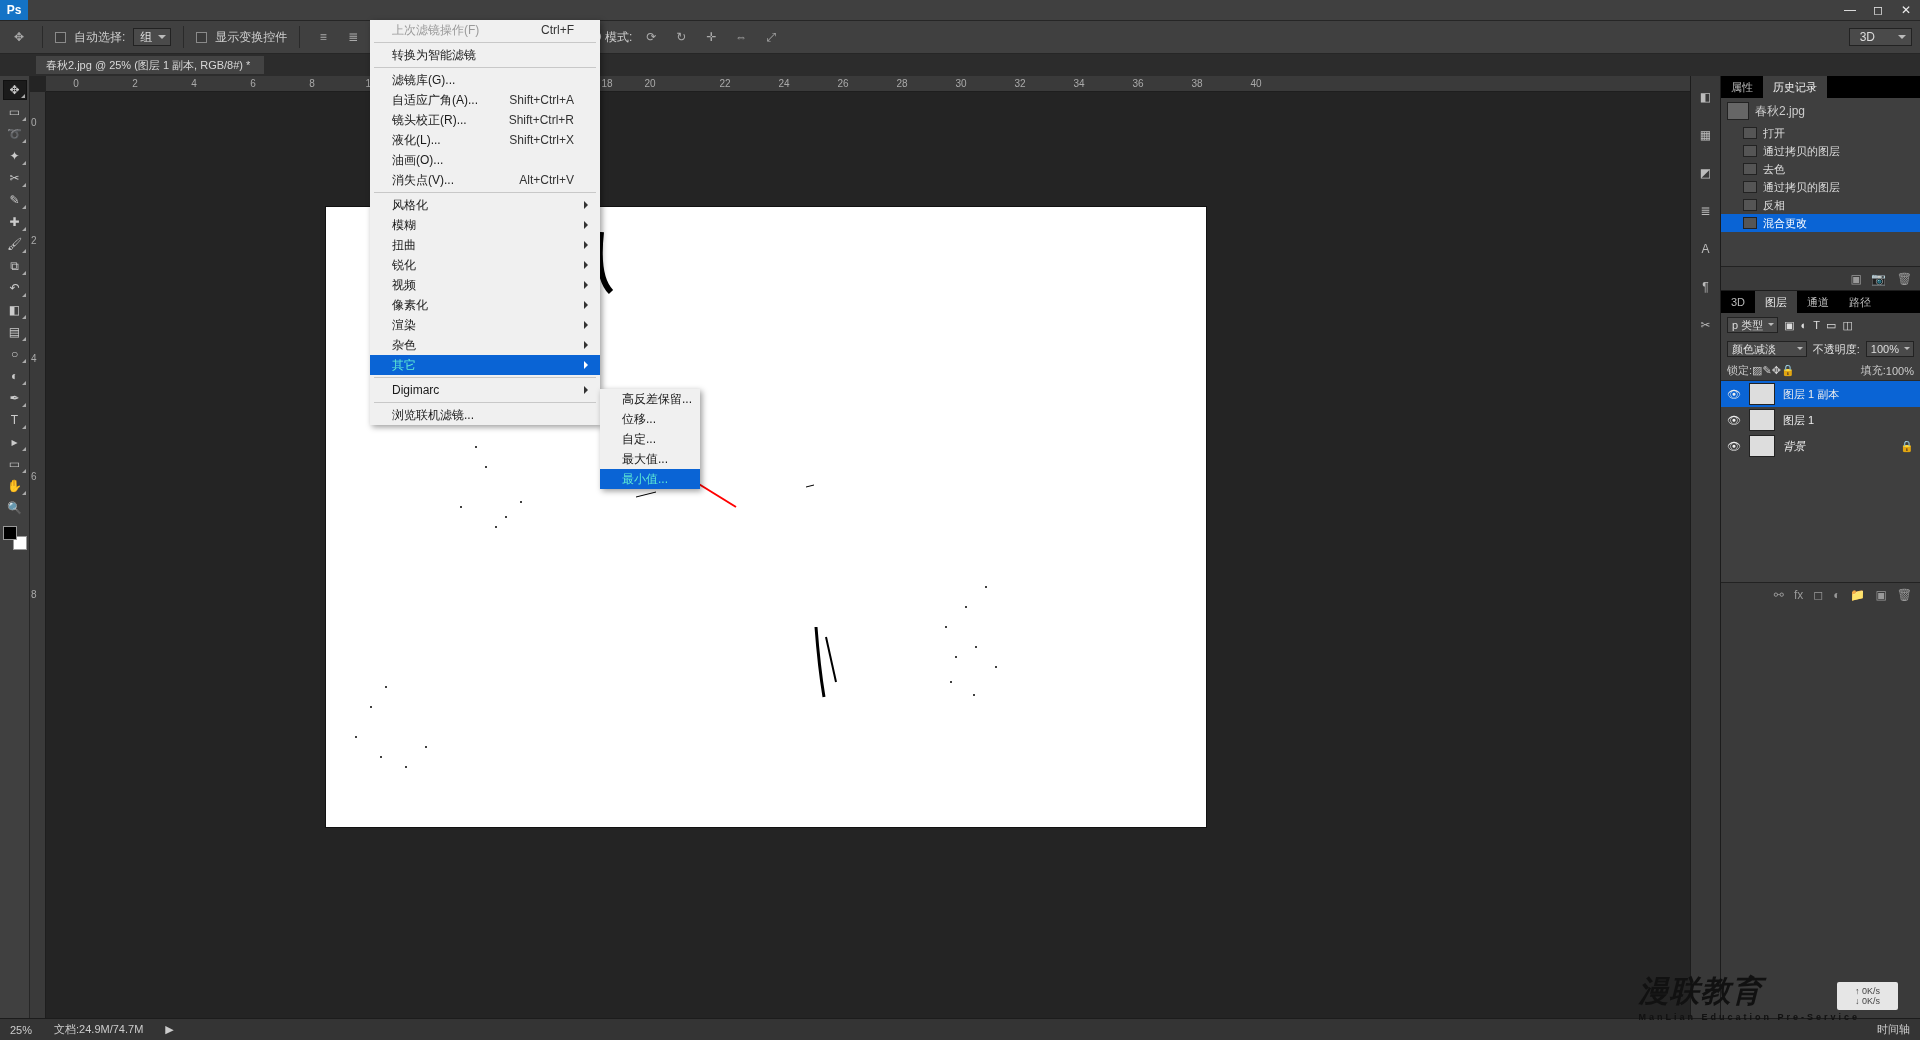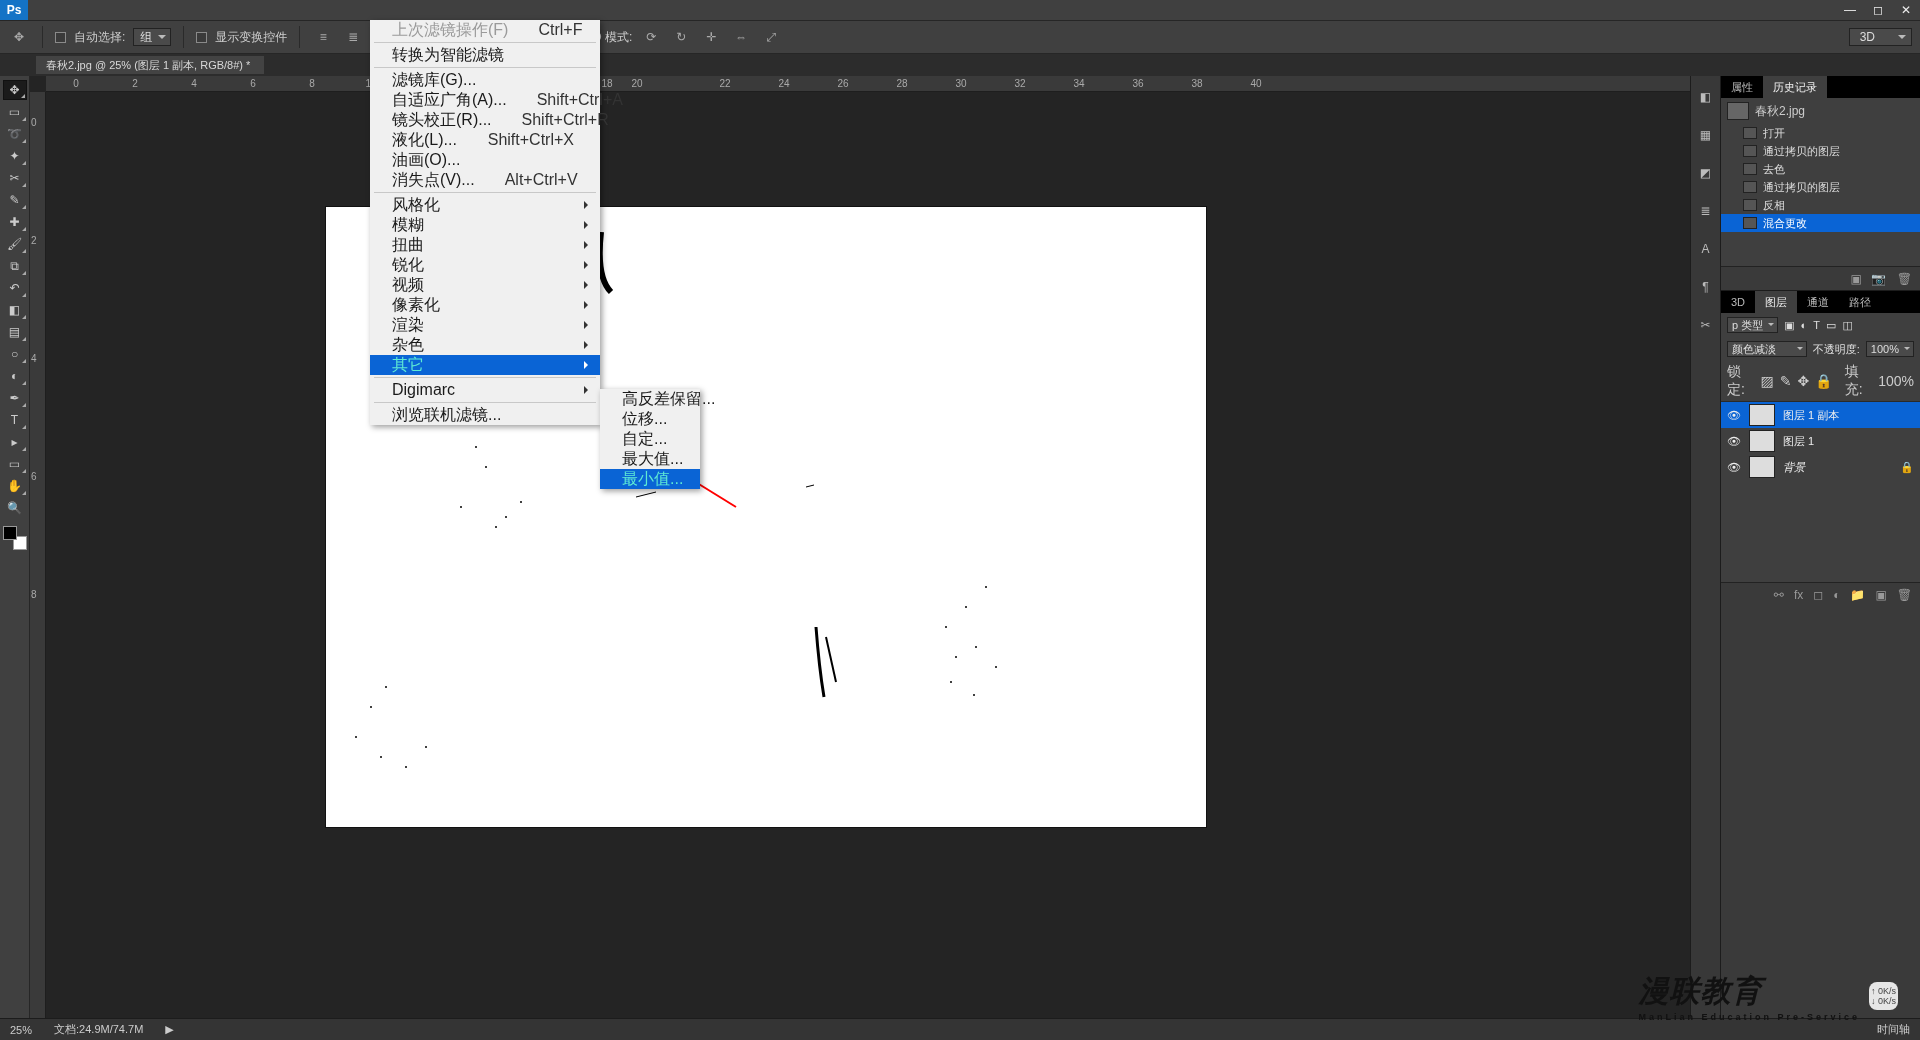--- a/index.html
+++ b/index.html
@@ -66,43 +66,43 @@
 
 
 .layers-wrap { height: 316px; display:flex; flex-direction:column; border-top:1px solid #1c1c1c; }
 .layer-opts { display:flex; align-items:center; gap:6px; padding:4px 6px; font-size:11px; color:#ddd; background:#3f3f3f; }
 .layer-opts .sel { background:#4a4a4a; border:1px solid #222; padding:0 14px 0 4px; position:relative; height:16px; line-height:14px; }
 .layer-opts .sel::after { content:""; position:absolute; right:3px; top:5px; border:3px solid transparent; border-top-color:#bbb;}
 .layer-row { display:flex; align-items:center; height:26px; padding:0 6px; gap:8px; font-size:11px; color:#eee; }
 .layer-row.sel { background:#0a64d5; }
 .eye { width:14px; display:flex; justify-content:center; }
 .lyr-thumb { width:26px; height:22px; background:#ddd; border:1px solid #222; }
-.lock-row { display:flex; align-items:center; gap:6px; padding:2px 6px; font-size:14px; color:#ccc; background:#3f3f3f; border-bottom:1px solid #2a2a2a; }
-
-
-.dropdown { position:absolute; background:#f0f0f0; color:#1a1a1a; font-size:16px; box-shadow:2px 2px 6px rgba(0,0,0,.4); }
+.lock-row { display:flex; align-items:center; padding:2px 6px; font-size:11px; color:#ccc; background:#3f3f3f; border-bottom:1px solid #2a2a2a; }
+
+
+.dropdown { position:absolute; background:#f0f0f0; color:#1a1a1a; font-size:12px; box-shadow:2px 2px 6px rgba(0,0,0,.4); }
 .dropdown .row { height:20px; display:flex; align-items:center; padding:0 26px 0 22px; position:relative; white-space:nowrap; }
 .dropdown .row.disabled { color:#9a9a9a; }
 .dropdown .row.hl { background:#0a64d5; color:#5eead4; }
 .dropdown .row .sc { margin-left:auto; padding-left:30px; color:#333; }
 .dropdown .row .arr { position:absolute; right:8px; top:6px; width:0;height:0; border:4px solid transparent; border-left-color:#333; }
 .dropdown .row.hl .arr { border-left-color:#fff; }
 .dropdown hr { border:none; border-top:1px solid #c8c8c8; margin:2px 4px; }
 
 
 .statusbar { position:absolute; left:0; right:0; bottom:0; height:22px; background:#343434; border-top:1px solid #1c1c1c; display:flex; align-items:center; padding:0 10px; font-size:11px; color:#ccc; gap:22px; }
 
 
 .threeD-sel { background:#4a4a4a; border:1px solid #222; padding:1px 36px 1px 10px; position:relative; height:18px; line-height:14px; color:#ddd; }
 .threeD-sel::after { content:""; position:absolute; right:5px; top:6px; border:4px solid transparent; border-top-color:#bbb; }
 
 
 .watermark { position:absolute; right:60px; bottom:18px; font-size:30px; font-weight:900; color:#111; font-style:italic; letter-spacing:1px; }
 .watermark small { display:block; font-size:9px; letter-spacing:3px; font-weight:700; font-style:normal; }
-.speedbadge { position:absolute; right:22px; bottom:30px; font-size:9px; color:#444; background:#e6e6e6; border-radius:8px; padding:4px 2px; line-height:10px;}
+.speedbadge { position:absolute; right:22px; bottom:30px; font-size:9px; color:#444; background:#e6e6e6; border-radius:2px; padding:4px 18px; line-height:10px;}
 
 </style>
 </head>
 <body>
 
 <div class="titlebar">
   <div class="ps-logo">Ps</div>
   <div class="win-controls">
     <div>—</div>
     <div>◻</div>
@@ -178,21 +178,21 @@
         <span style="left: 30px;">0</span>
         <span style="left: 89px;">2</span>
         <span style="left: 148px;">4</span>
         <span style="left: 207px;">6</span>
         <span style="left: 266px;">8</span>
         <span style="left: 325px;">10</span>
         <span style="left: 384px;">12</span>
         <span style="left: 443px;">14</span>
         <span style="left: 502px;">16</span>
         <span style="left: 561px;">18</span>
-        <span style="left: 591px;">20</span>
+        <span style="left: 604px;">20</span>
         <span style="left: 679px;">22</span>
         <span style="left: 738px;">24</span>
         <span style="left: 797px;">26</span>
         <span style="left: 856px;">28</span>
         <span style="left: 915px;">30</span>
         <span style="left: 974px;">32</span>
         <span style="left: 1033px;">34</span>
         <span style="left: 1092px;">36</span>
         <span style="left: 1151px;">38</span>
         <span style="left: 1210px;">40</span>

